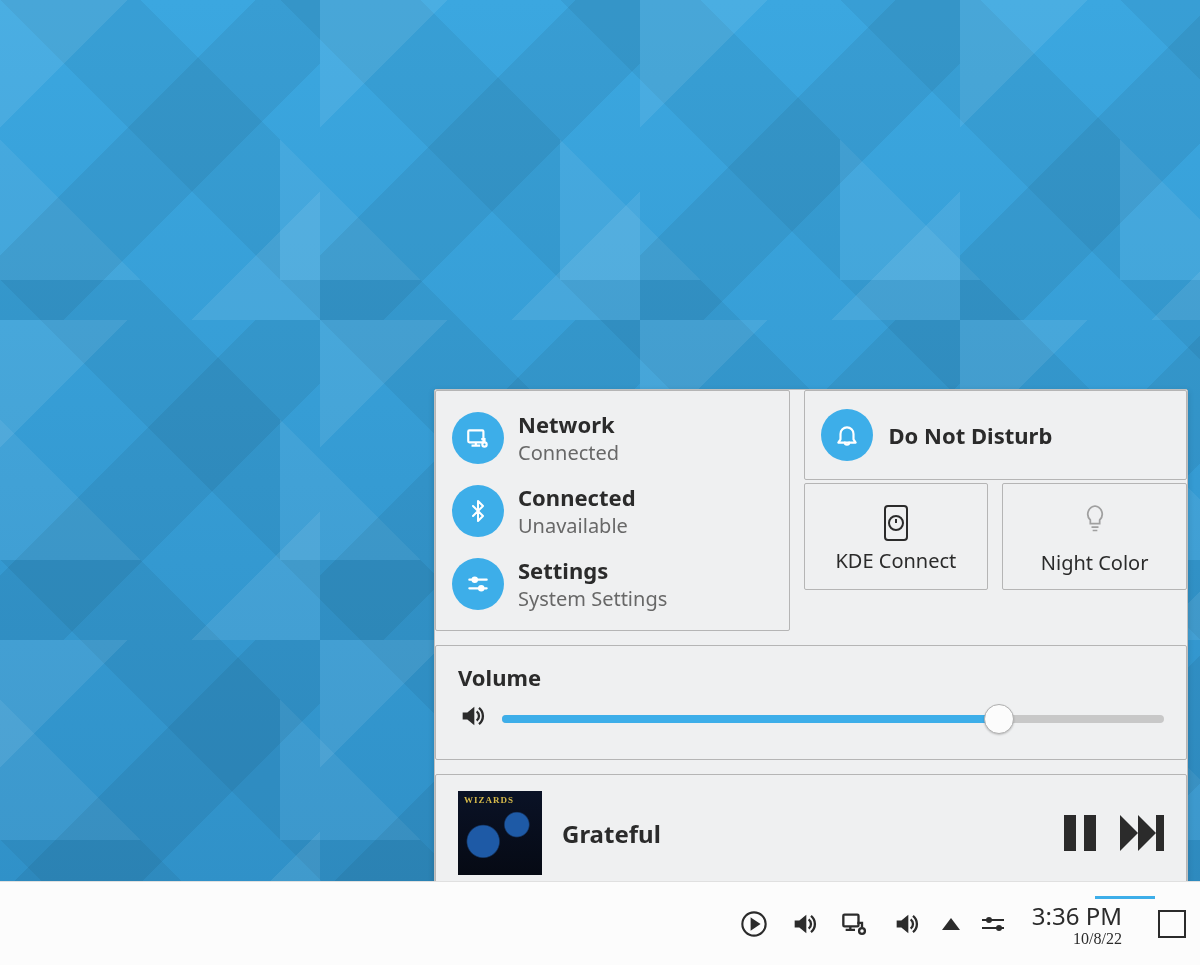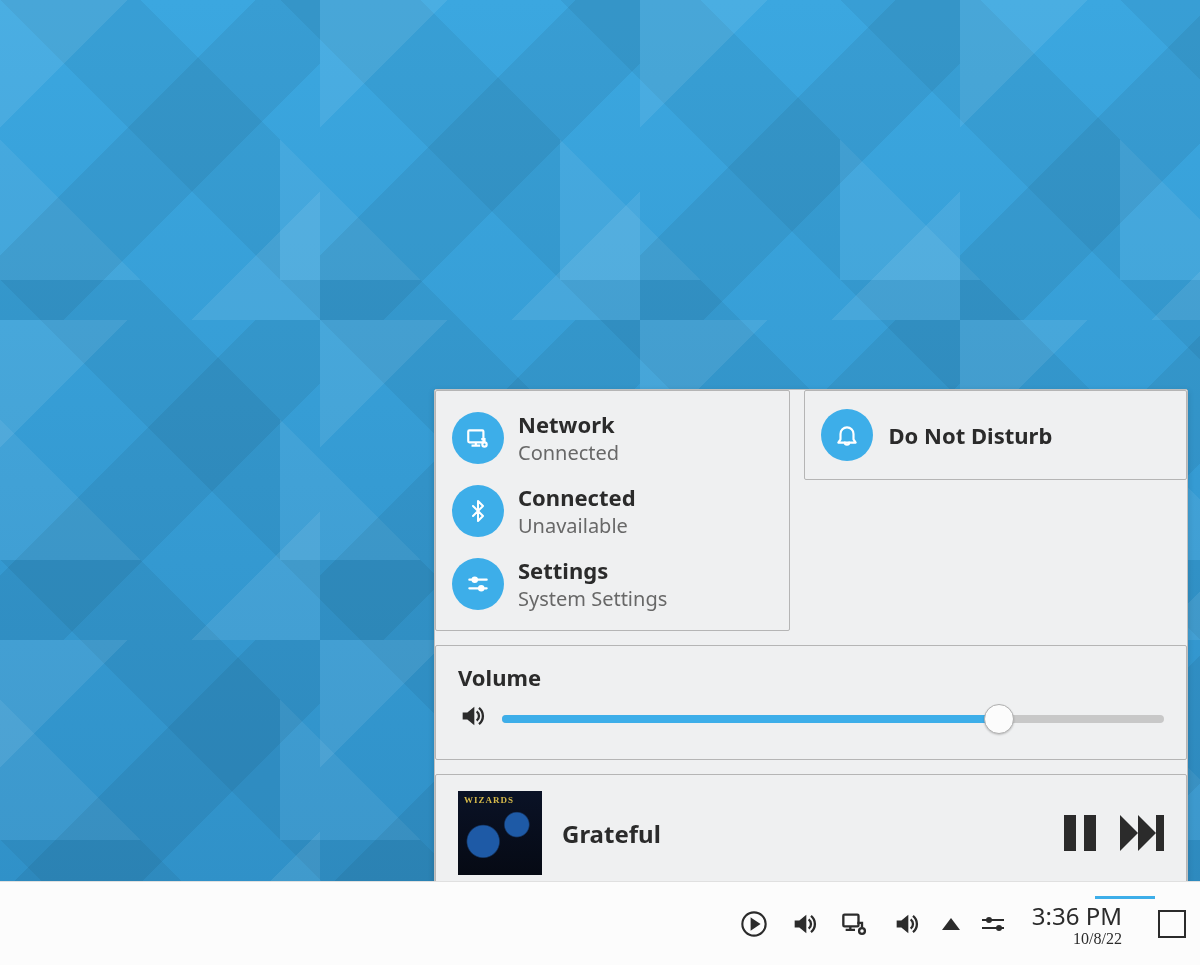--- a/index.html
+++ b/index.html
@@ -165,20 +165,35 @@
       <div class="tile dnd-tile">
         <div class="icon-circle">
           <svg width="26" height="26" viewBox="0 0 24 24" fill="none" stroke="currentColor" stroke-width="2" stroke-linecap="round" stroke-linejoin="round">
             <path d="M18 16v-5a6 6 0 10-12 0v5l-2 3h16l-2-3z"></path>
             <path d="M10 19a2 2 0 004 0"></path>
           </svg>
         </div>
         <div class="title"><span>Do Not Disturb</span></div>
       </div>
 
+      <div class="mini-grid">
+        <div class="tile-sm">
+          <div class="phone-box"></div>
+          <div class="lbl">KDE Connect</div>
+        </div>
+        <div class="tile-sm">
+          <div class="bulb">
+            <svg width="28" height="36" viewBox="0 0 24 30" fill="none" stroke="currentColor" stroke-width="1.5">
+              <path d="M12 3a7 7 0 00-4 12v3h8v-3a7 7 0 00-4-12z"></path>
+              <path d="M9 21h6M10 24h4"></path>
+            </svg>
+          </div>
+          <div class="lbl">Night Color</div>
+        </div>
+      </div>
 
     </div>
 
   </div>
 
   <div class="volume-card">
     <div class="hdr">Volume</div>
     <div class="vol-row">
       <div>
         <svg width="28" height="28" viewBox="0 0 24 24" fill="#2b2b2b">

